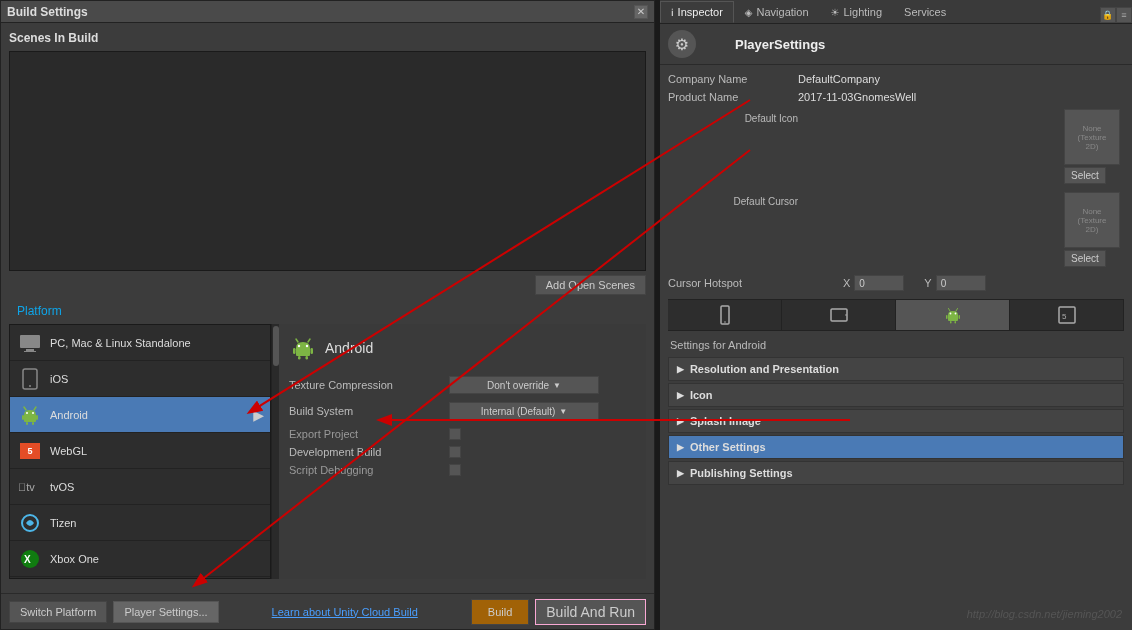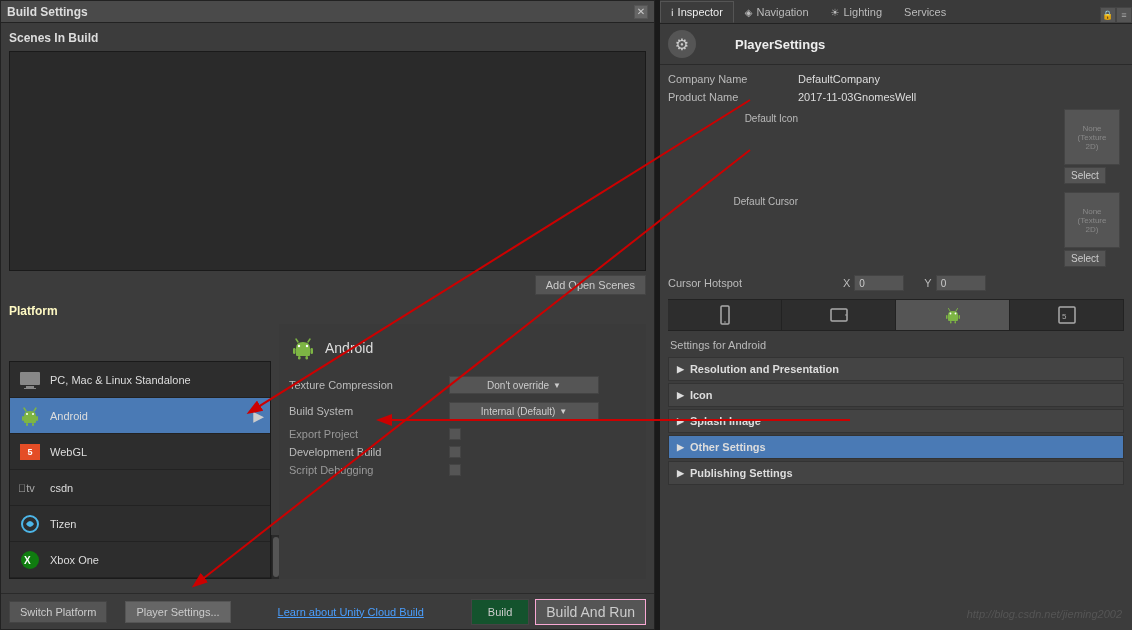--- a/index.html
+++ b/index.html
@@ -85,24 +85,25 @@
       padding: 3px 10px;
       cursor: pointer;
       font-size: 11px;
     }
 
     .platform-section {
       padding: 6px 8px 0;
     }
 
     .platform-title {
-      color: #fef9c3;
+      color: #0ea5e9;
       font-size: 12px;
-      font-weight: bold;
+      font-weight: normal;
       margin-bottom: 6px;
+      margin-left: 8px;
     }
 
     .platform-content {
       display: flex;
       height: 255px;
     }
 
     .platform-list {
       width: 270px;
       background: #2d2d2d;
@@ -229,21 +230,21 @@
       background: #3c3c3c;
       border-top: 1px solid #2a2a2a;
       display: flex;
       align-items: center;
       padding: 0 8px;
       justify-content: space-between;
     }
 
     .bottom-left {
       display: flex;
-      gap: 18px;
+      gap: 6px;
     }
 
     .bottom-center {
       color: #4a9fff;
       font-size: 11px;
       text-decoration: underline;
       cursor: pointer;
     }
 
     .bottom-right {
@@ -263,21 +264,21 @@
     .btn-player {
       background: #666;
       border: 1px solid #555;
       color: #ccc;
       padding: 4px 10px;
       cursor: pointer;
       font-size: 11px;
     }
 
     .btn-build {
-      background: #14532d;
+      background: #a16207;
       border: 1px solid #444;
       color: #ccc;
       padding: 4px 16px;
       cursor: pointer;
       font-size: 11px;
     }
 
     .btn-build-run {
       background: #555;
       border: 1px solid #f9a8d4;
@@ -552,21 +553,20 @@
       left: 0;
       width: 100%;
       height: 100%;
       pointer-events: none;
     }
 
     
     .platform-list-wrapper {
       display: flex;
       width: 270px;
-      align-items: flex-end;
     }
 
     .scrollbar-track {
       width: 8px;
       background: #2a2a2a;
       border-left: 1px solid #222;
       flex-shrink: 0;
     }
 
     .scrollbar-thumb {
@@ -610,20 +610,29 @@
             <div class="platform-icon">
               <svg width="24" height="24" viewBox="0 0 24 24">
                 <rect x="2" y="4" width="20" height="13" rx="1" fill="#888"></rect>
                 <rect x="8" y="18" width="8" height="2" fill="#888"></rect>
                 <rect x="6" y="20" width="12" height="1" fill="#888"></rect>
               </svg>
             </div>
             <span class="platform-label">PC, Mac &amp; Linux Standalone</span>
           </div>
 
+          <div class="platform-item">
+            <div class="platform-icon">
+              <svg width="24" height="24" viewBox="0 0 24 24">
+                <rect x="5" y="2" width="14" height="20" rx="2" fill="none" stroke="#888" stroke-width="1.5"></rect>
+                <circle cx="12" cy="19" r="1" fill="#888"></circle>
+              </svg>
+            </div>
+            <span class="platform-label">iOS</span>
+          </div>
 
           <div class="platform-item active">
             <div class="platform-icon">
               <svg width="24" height="24" viewBox="0 0 24 24">
                 <path d="M6 12 Q6 7 12 7 Q18 7 18 12 L18 18 Q18 19 17 19 L7 19 Q6 19 6 18Z" fill="#7db544"></path>
                 <circle cx="9" cy="10" r="1" fill="white"></circle>
                 <circle cx="15" cy="10" r="1" fill="white"></circle>
                 <line x1="8" y1="7" x2="6" y2="4" stroke="#7db544" stroke-width="1.5" stroke-linecap="round"></line>
                 <line x1="16" y1="7" x2="18" y2="4" stroke="#7db544" stroke-width="1.5" stroke-linecap="round"></line>
                 <rect x="4" y="12" width="2" height="5" rx="1" fill="#7db544"></rect>
@@ -642,21 +651,21 @@
             </div>
             <span class="platform-label">WebGL</span>
           </div>
 
           <div class="platform-item">
             <div class="platform-icon">
               <svg width="24" height="20" viewBox="0 0 24 20">
                 <text x="0" y="14" font-size="11" fill="#aaa">tv</text>
               </svg>
             </div>
-            <span class="platform-label">csdn</span>
+            <span class="platform-label">tvOS</span>
           </div>
 
           <div class="platform-item">
             <div class="platform-icon">
               <svg width="24" height="24" viewBox="0 0 24 24">
                 <circle cx="12" cy="12" r="8" fill="none" stroke="#4db6e8" stroke-width="2"></circle>
                 <path d="M8 12 Q12 6 16 12 Q12 18 8 12Z" fill="#4db6e8"></path>
               </svg>
             </div>
             <span class="platform-label">Tizen</span>

